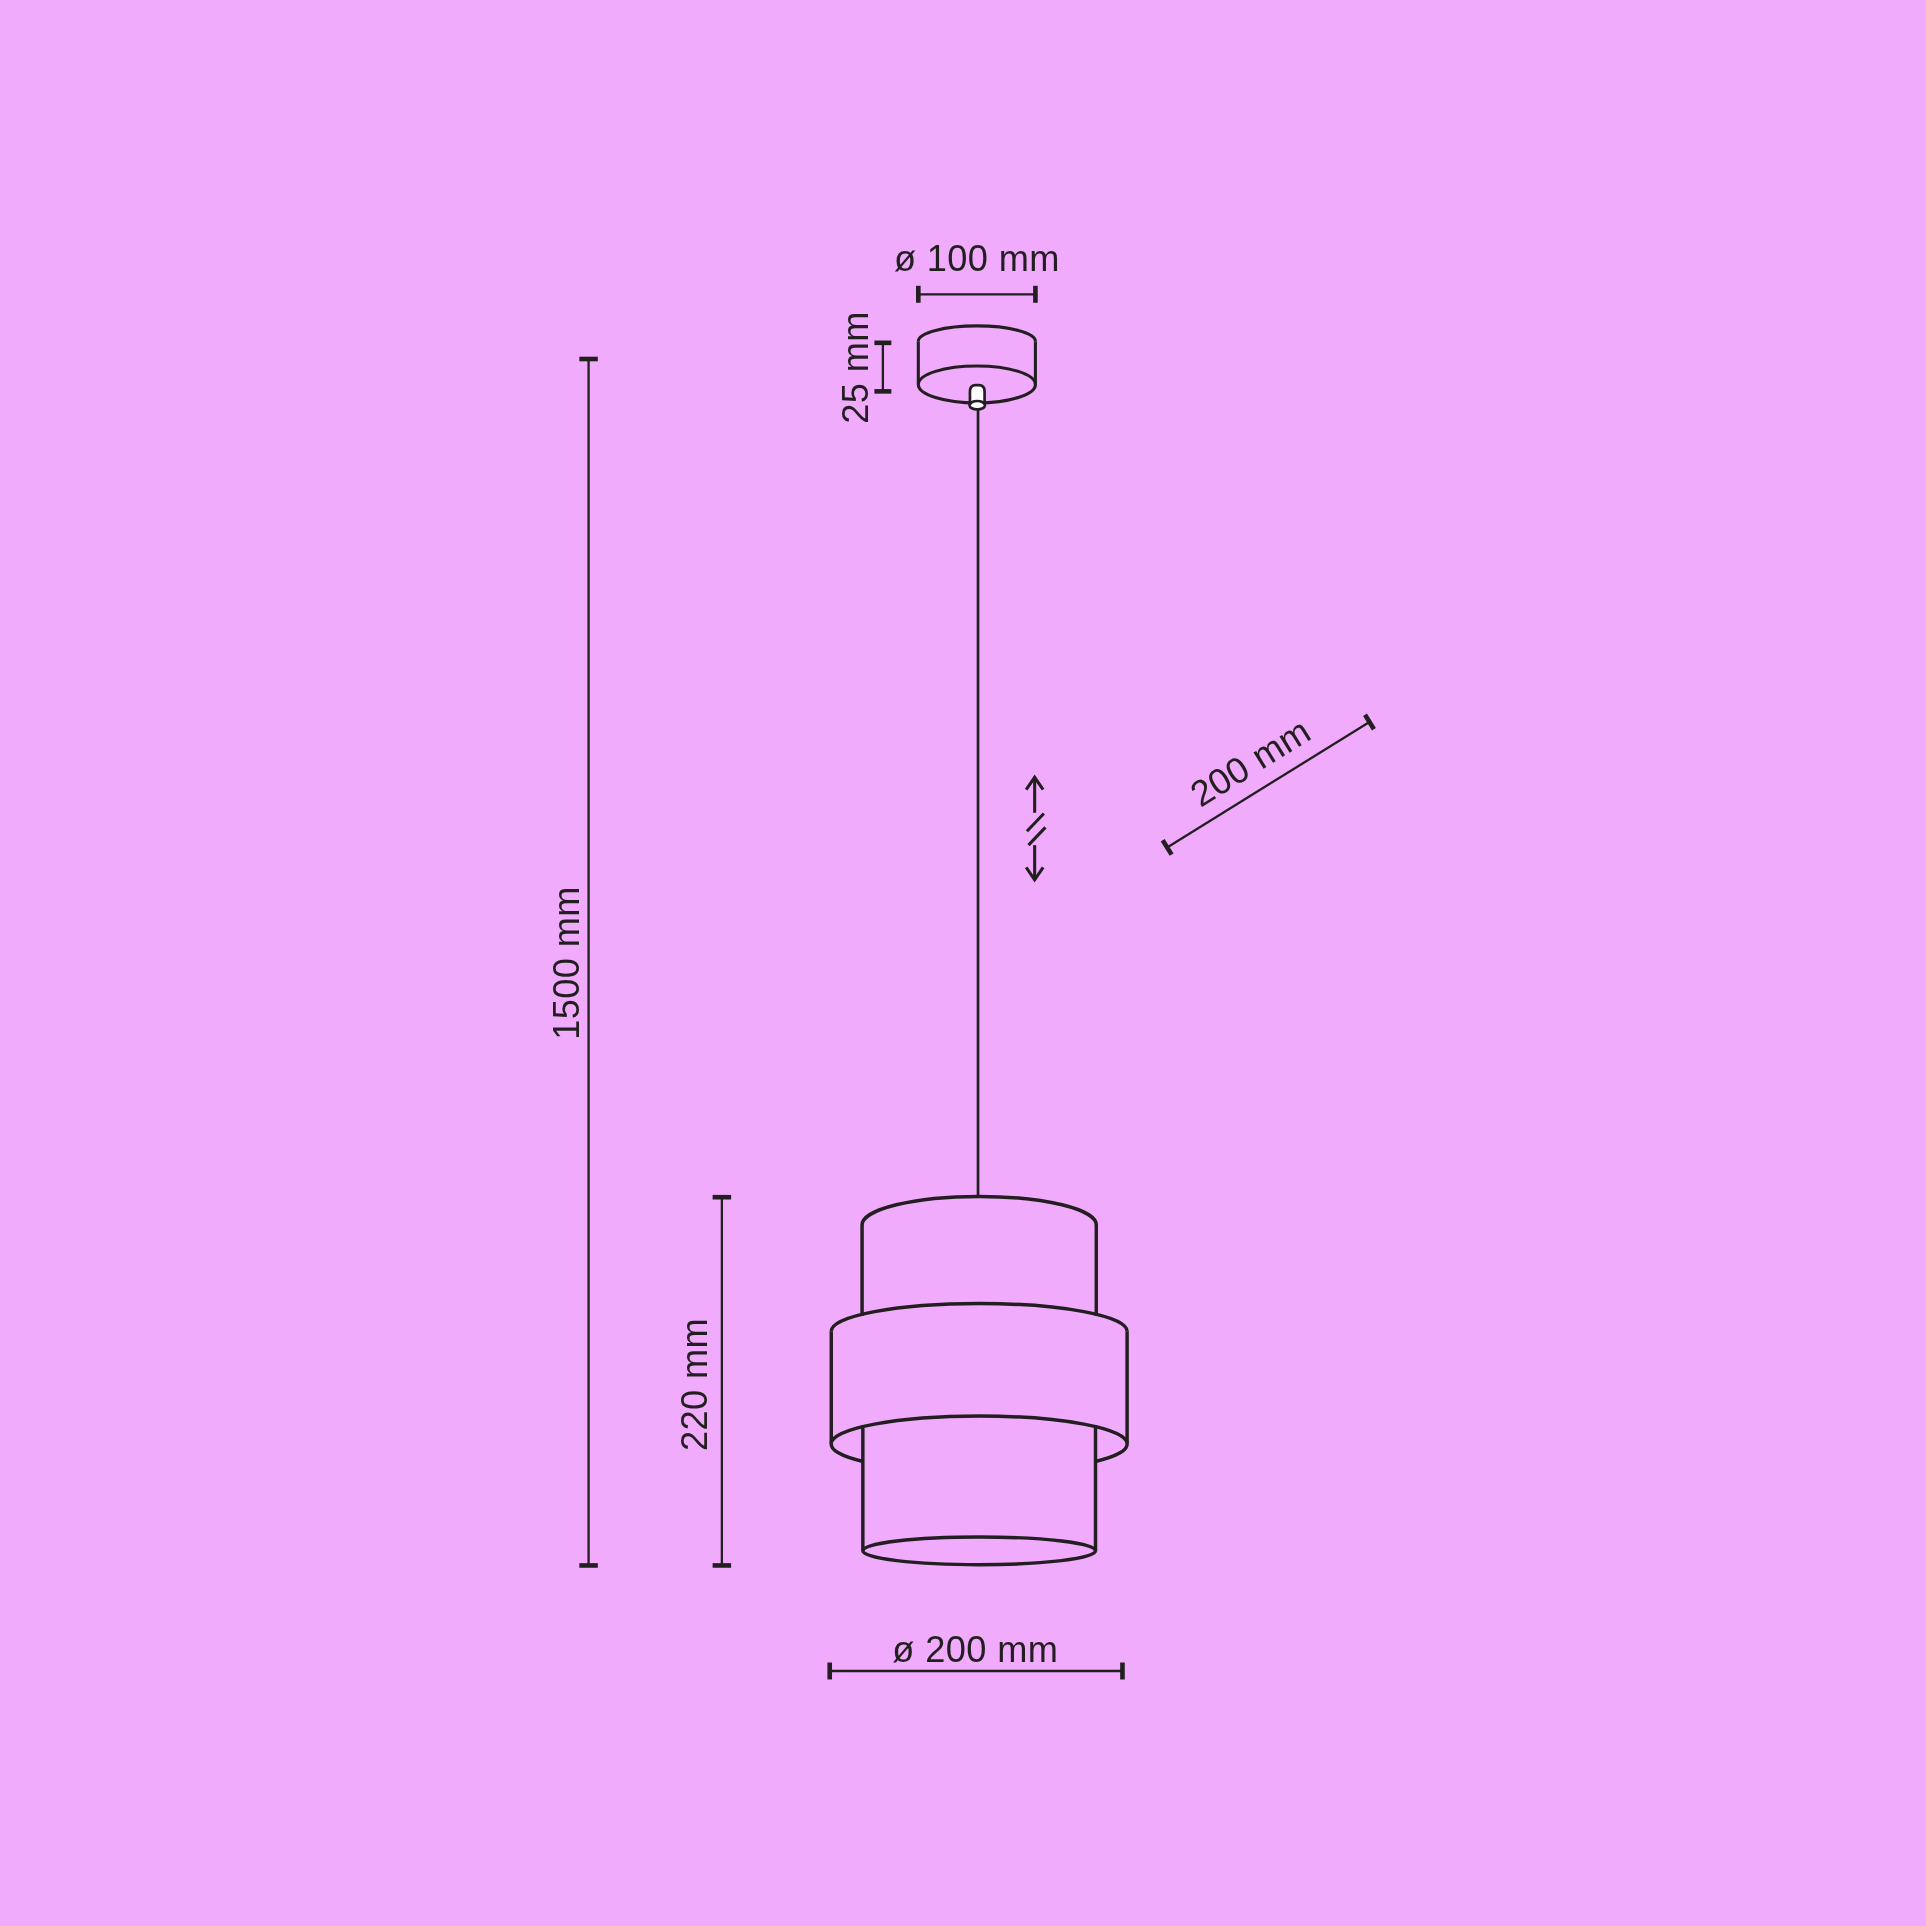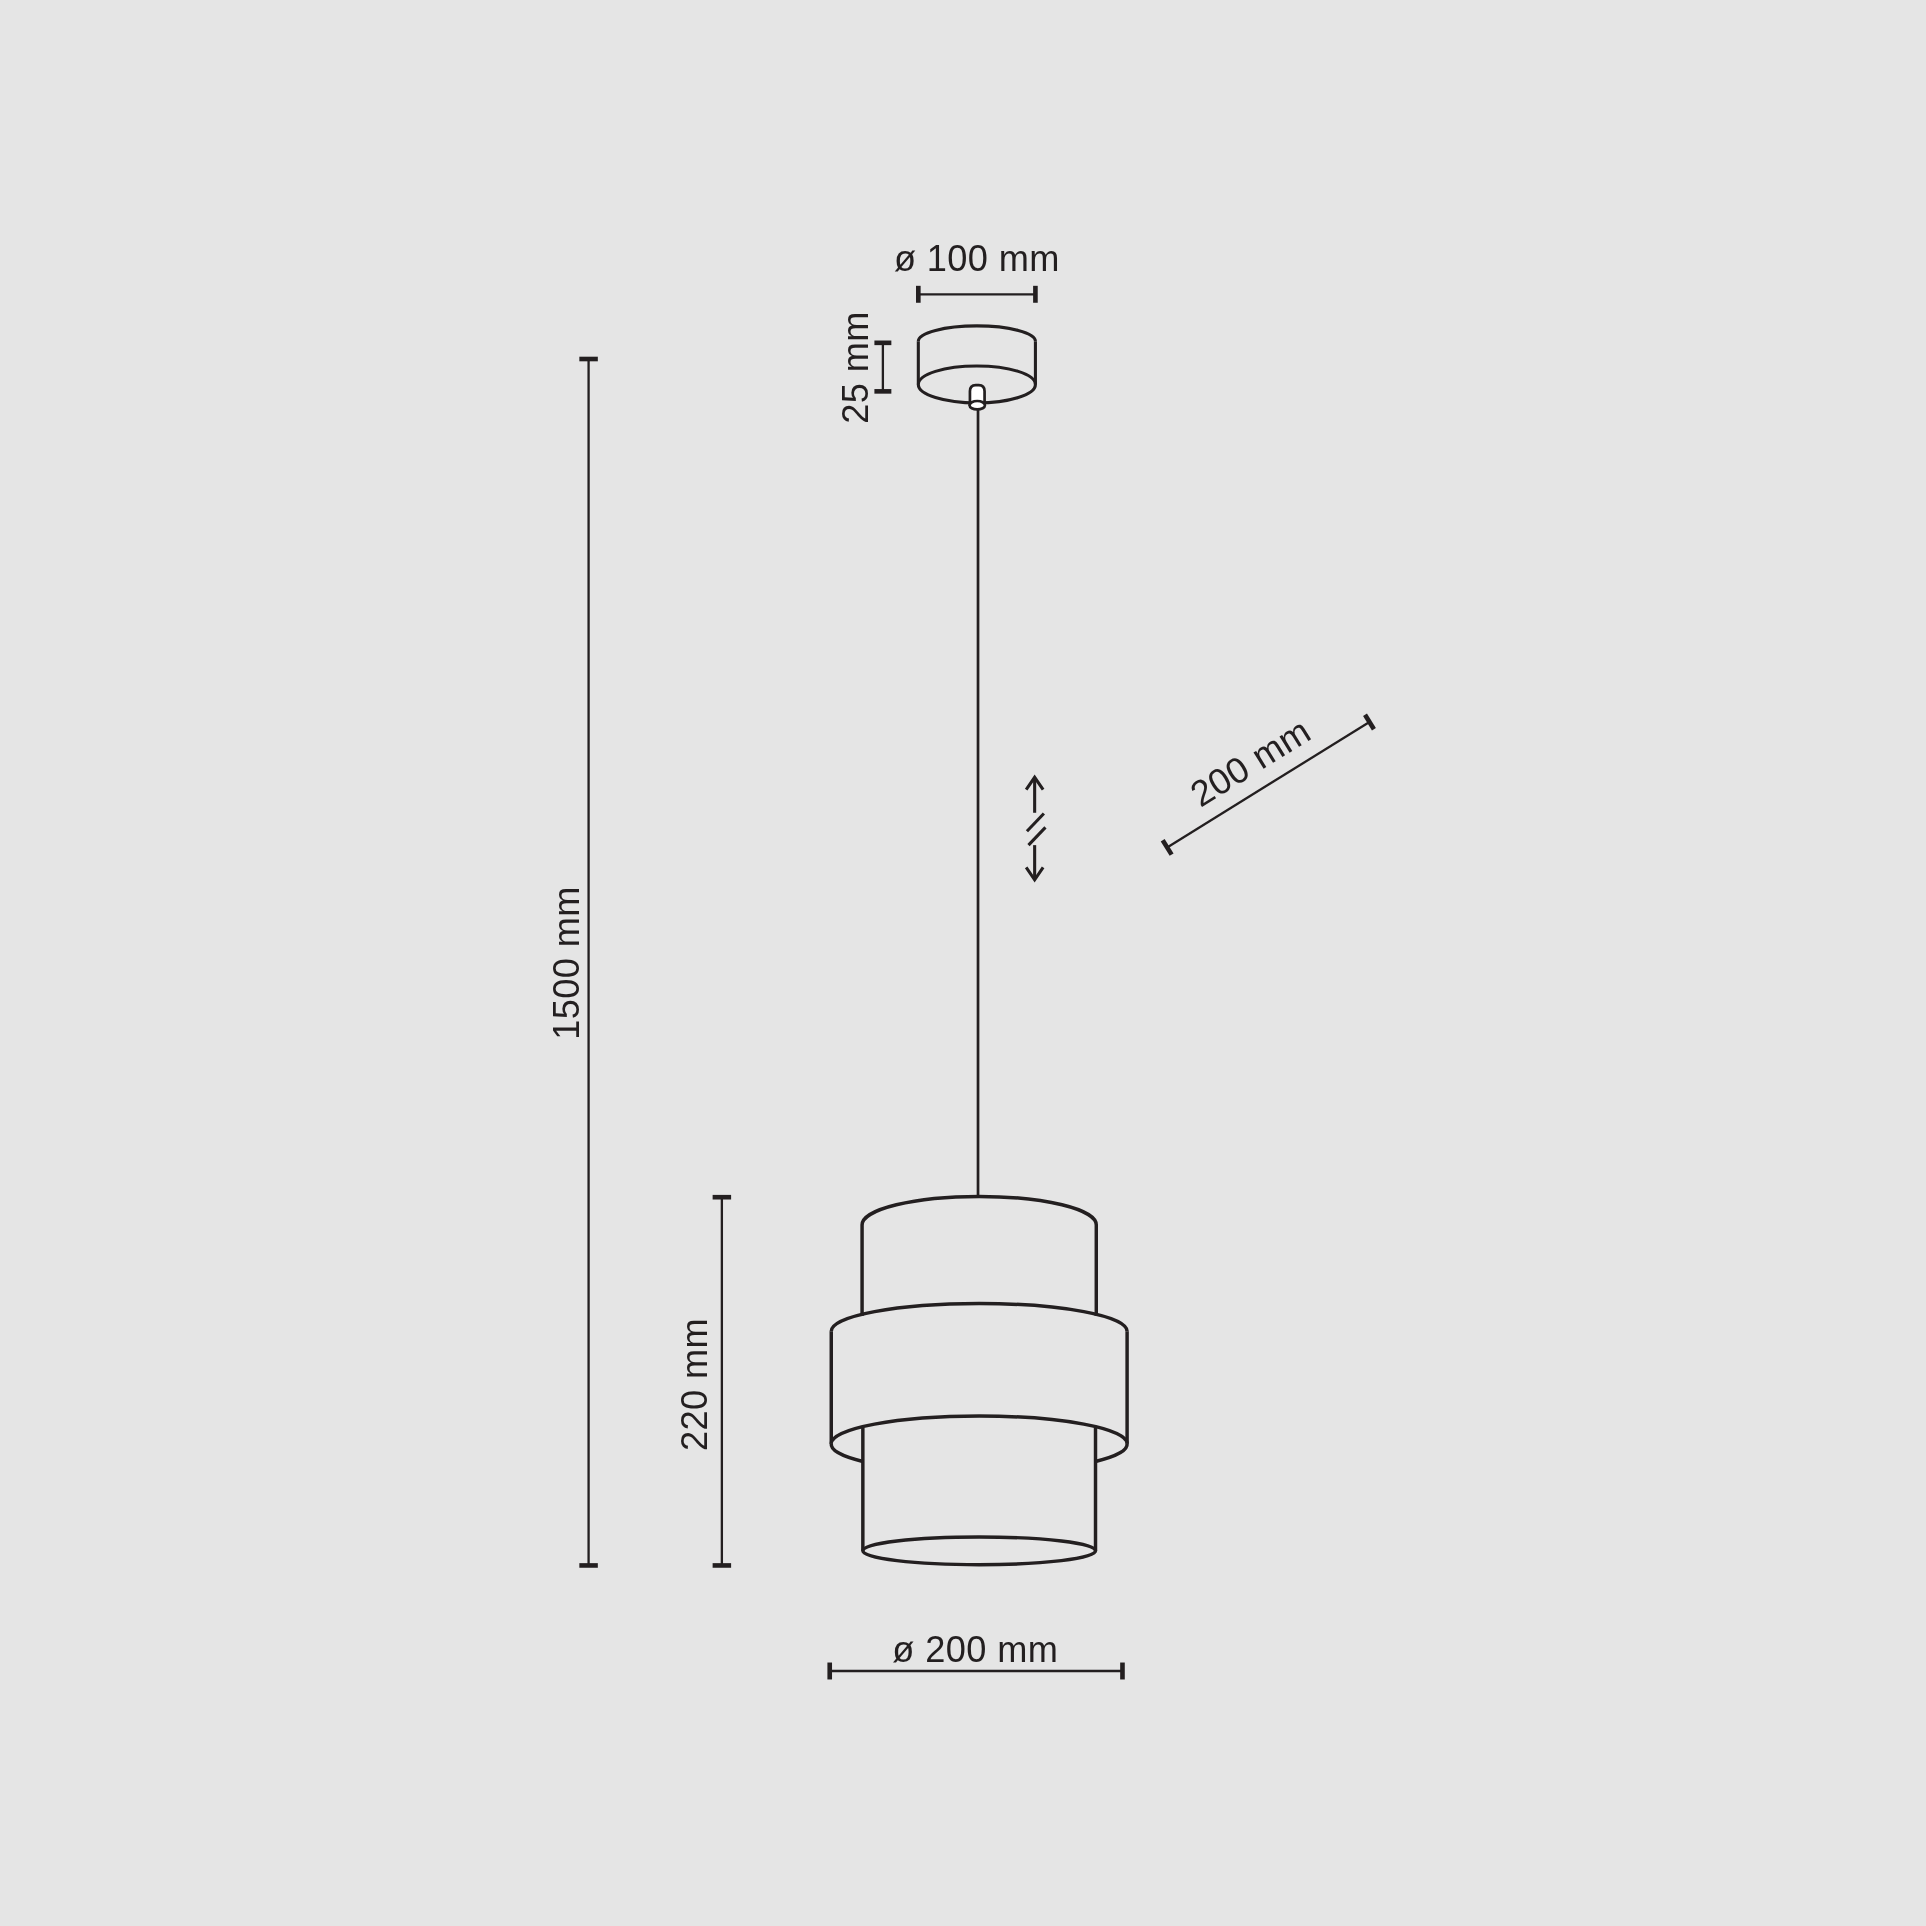--- a/index.html
+++ b/index.html
@@ -7,21 +7,21 @@
     padding: 0;
     background: #ffffff;
     width: 1926px;
     height: 1926px;
     font-family: "Liberation Sans", sans-serif;
   }
   #stage {
     position: relative;
     width: 1926px;
     height: 1926px;
-    background: #e5e5e5;
+    background: #f0abfc;
   }
   svg { display: block; }
   .outline {
     fill: none;
     stroke: #231f20;
     stroke-width: 4.5;
     stroke-linecap: butt;
     stroke-linejoin: miter;
   }
   .outline-thin {

